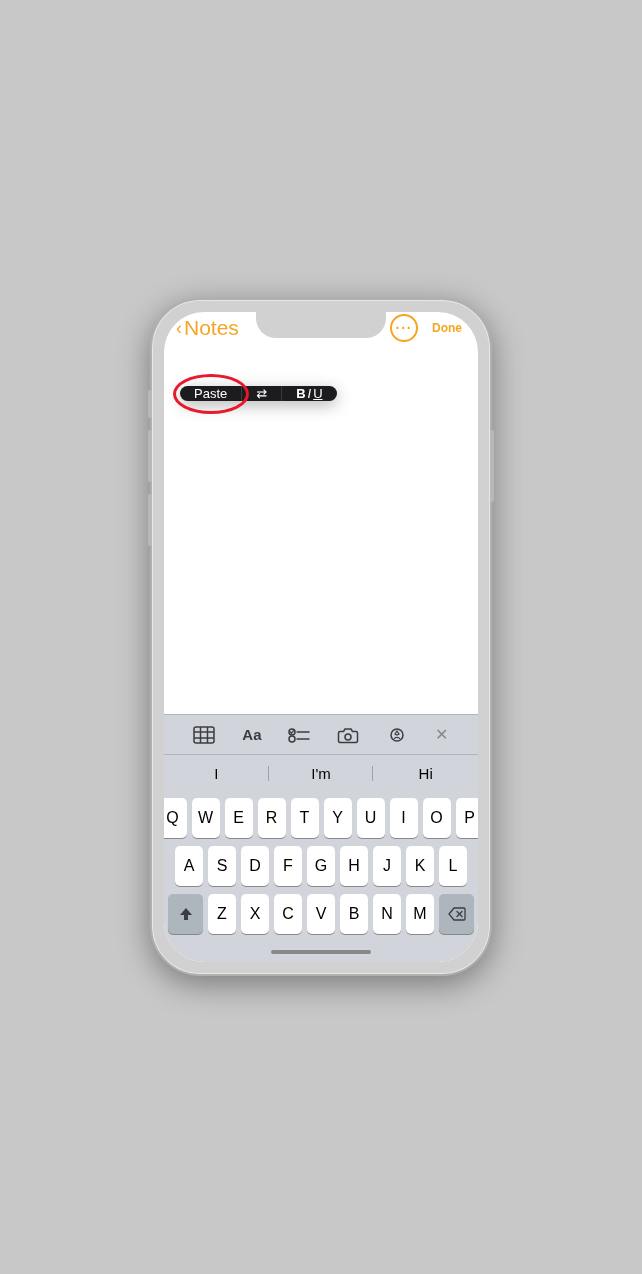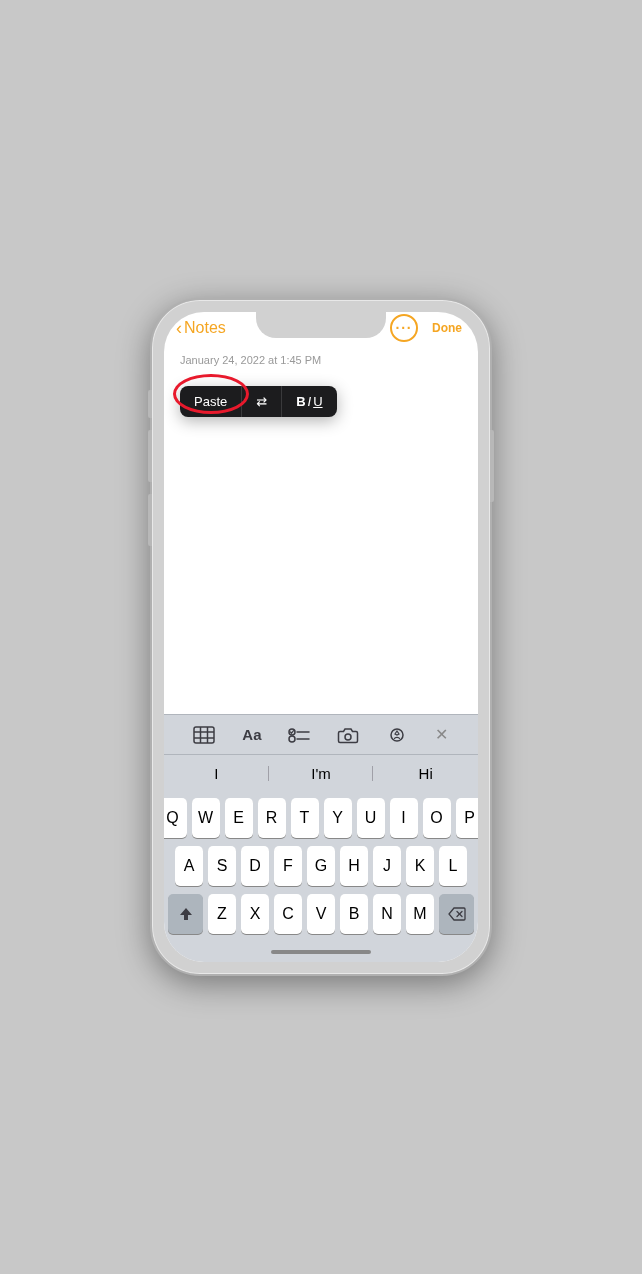--- a/index.html
+++ b/index.html
@@ -135,21 +135,21 @@
       gap: 2px;
     }
 
     .nav-back-chevron {
       font-size: 18px;
       font-weight: 400;
       line-height: 1;
     }
 
     .nav-back-label {
-      font-size: 16px;
+      font-size: 21px;
       color: #f5a623;
     }
 
     .nav-actions {
       display: flex;
       align-items: center;
       gap: 14px;
     }
 
     .nav-more-btn {
@@ -197,21 +197,21 @@
       top: 36px;
       left: 16px;
       z-index: 20;
       box-shadow: 0 4px 16px rgba(0,0,0,0.3);
     }
 
     .context-menu-item {
       color: #fff;
       font-size: 13px;
       font-weight: 500;
-      padding: 8px 14px;
+      padding: 0 14px;
       border-right: 1px solid #3a3a3c;
       display: flex;
       align-items: center;
       justify-content: center;
     }
 
     .context-menu-item:last-child {
       border-right: none;
     }
 
@@ -436,21 +436,20 @@
       </div>
       <div class="nav-actions">
         <div class="nav-more-btn">
           <span>···</span>
         </div>
         <span class="nav-done-btn">Done</span>
       </div>
     </div>
 
     <div class="note-content">
-      <div class="note-date-title">January 24, 2022 at 1:45 PM</div>
 
       <div class="context-menu">
         <div class="context-menu-item">
           <span>Paste</span>
         </div>
         <div class="context-menu-item">
           <span class="scan-icon">⇄</span>
         </div>
         <div class="context-menu-item">
           <div class="context-menu-biu">

